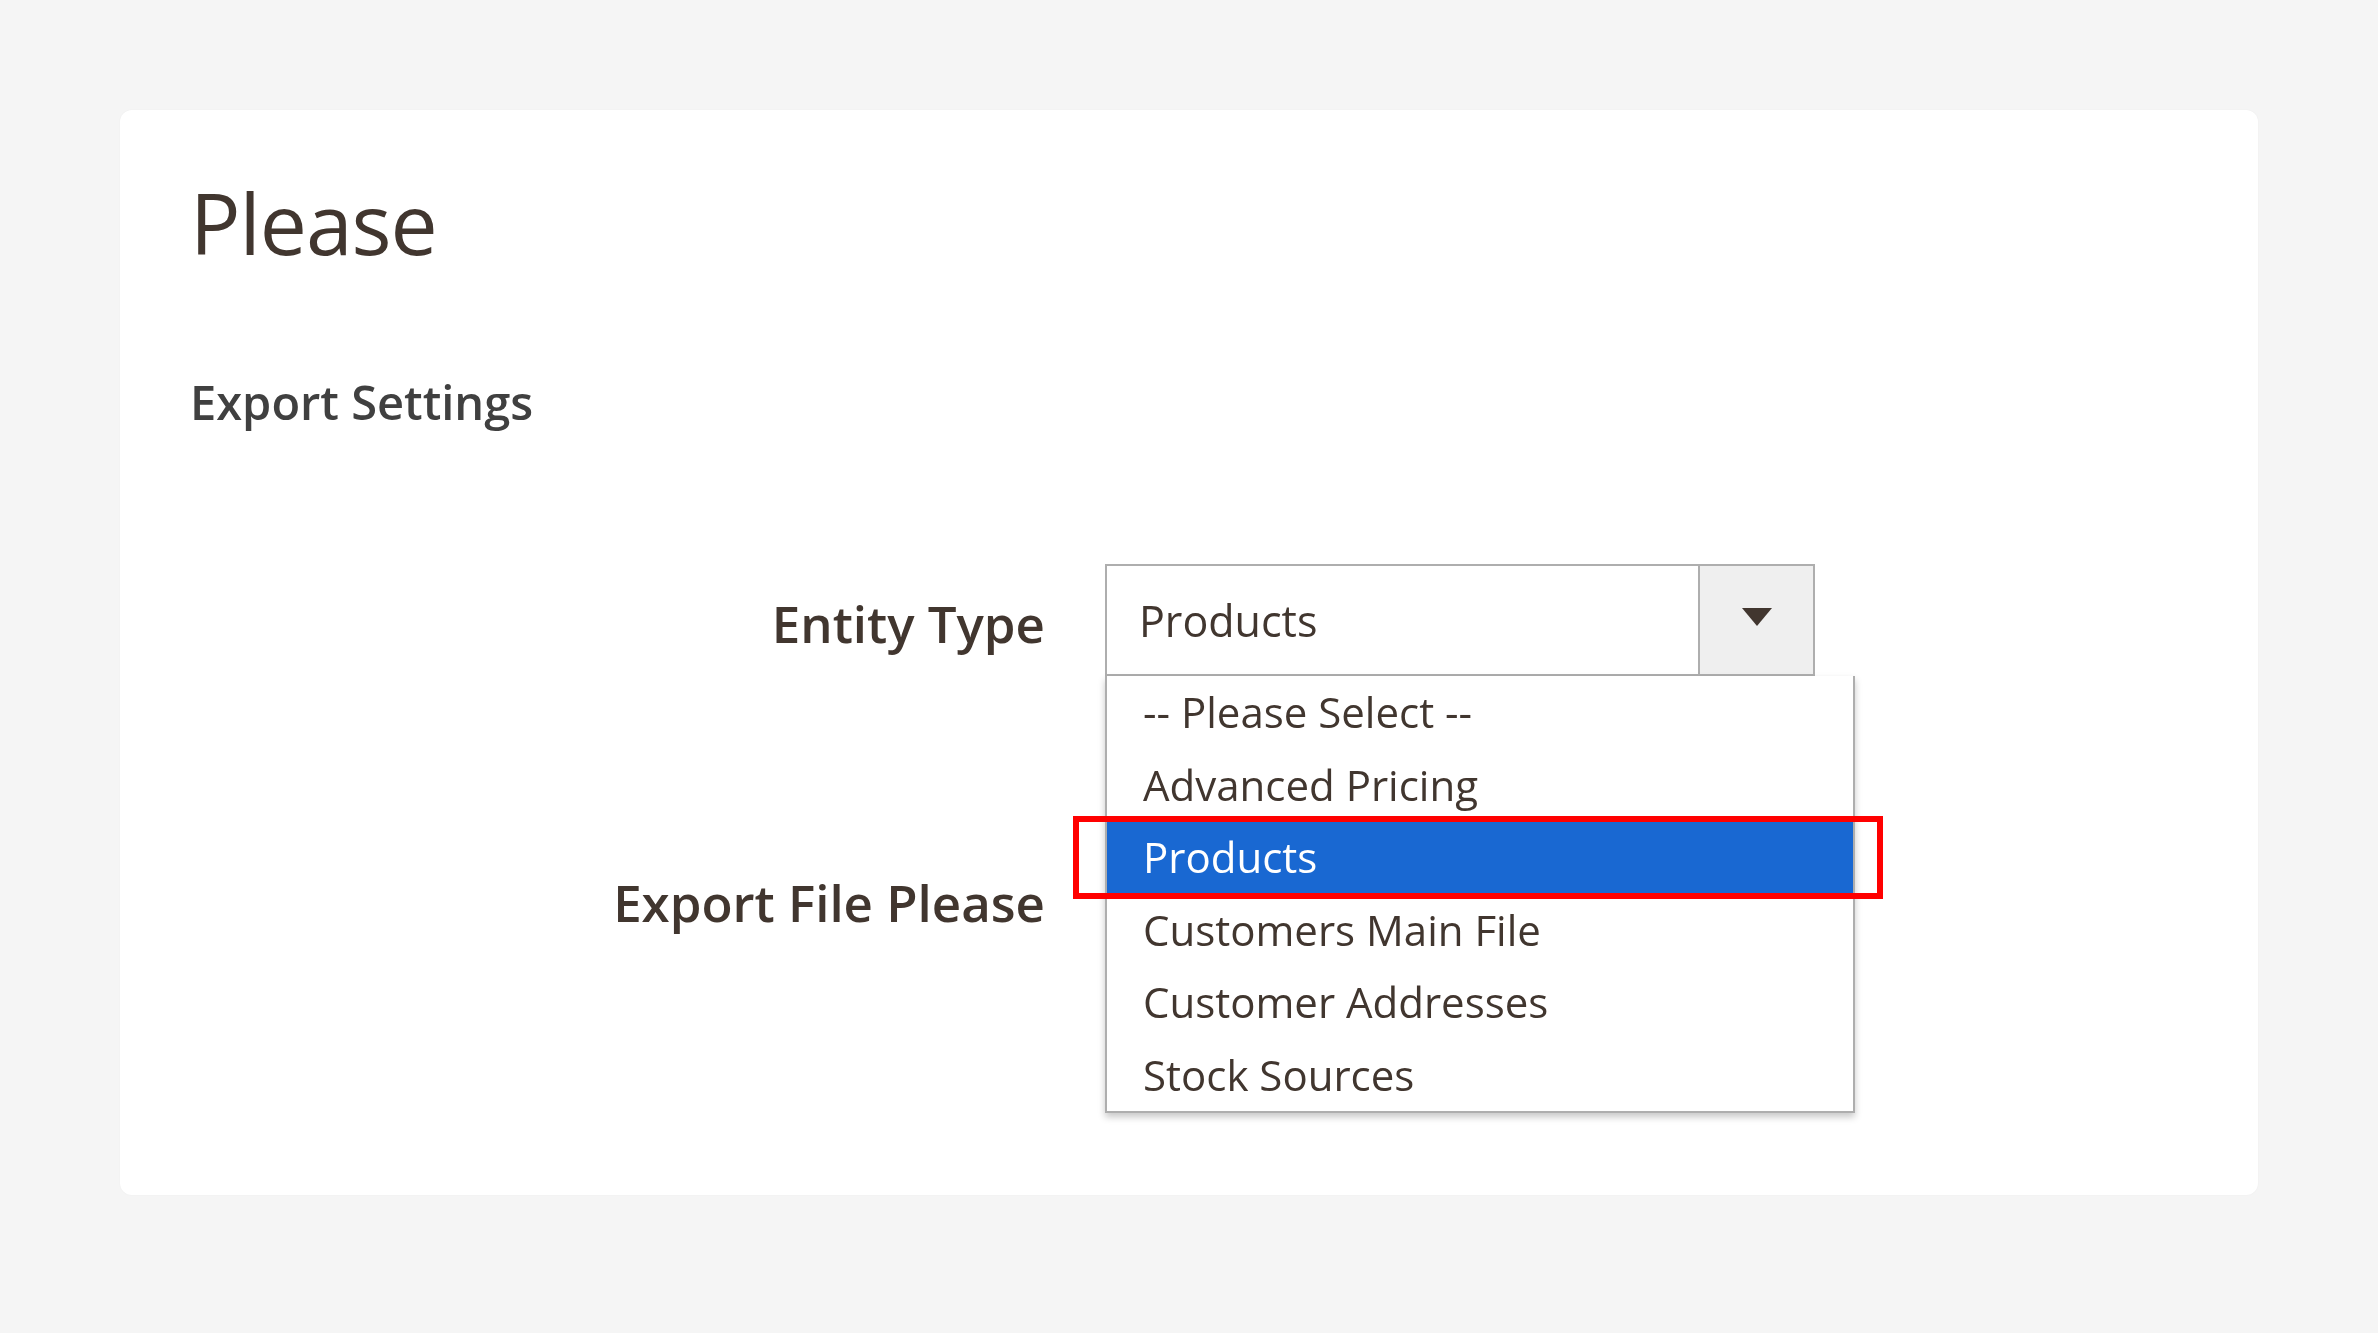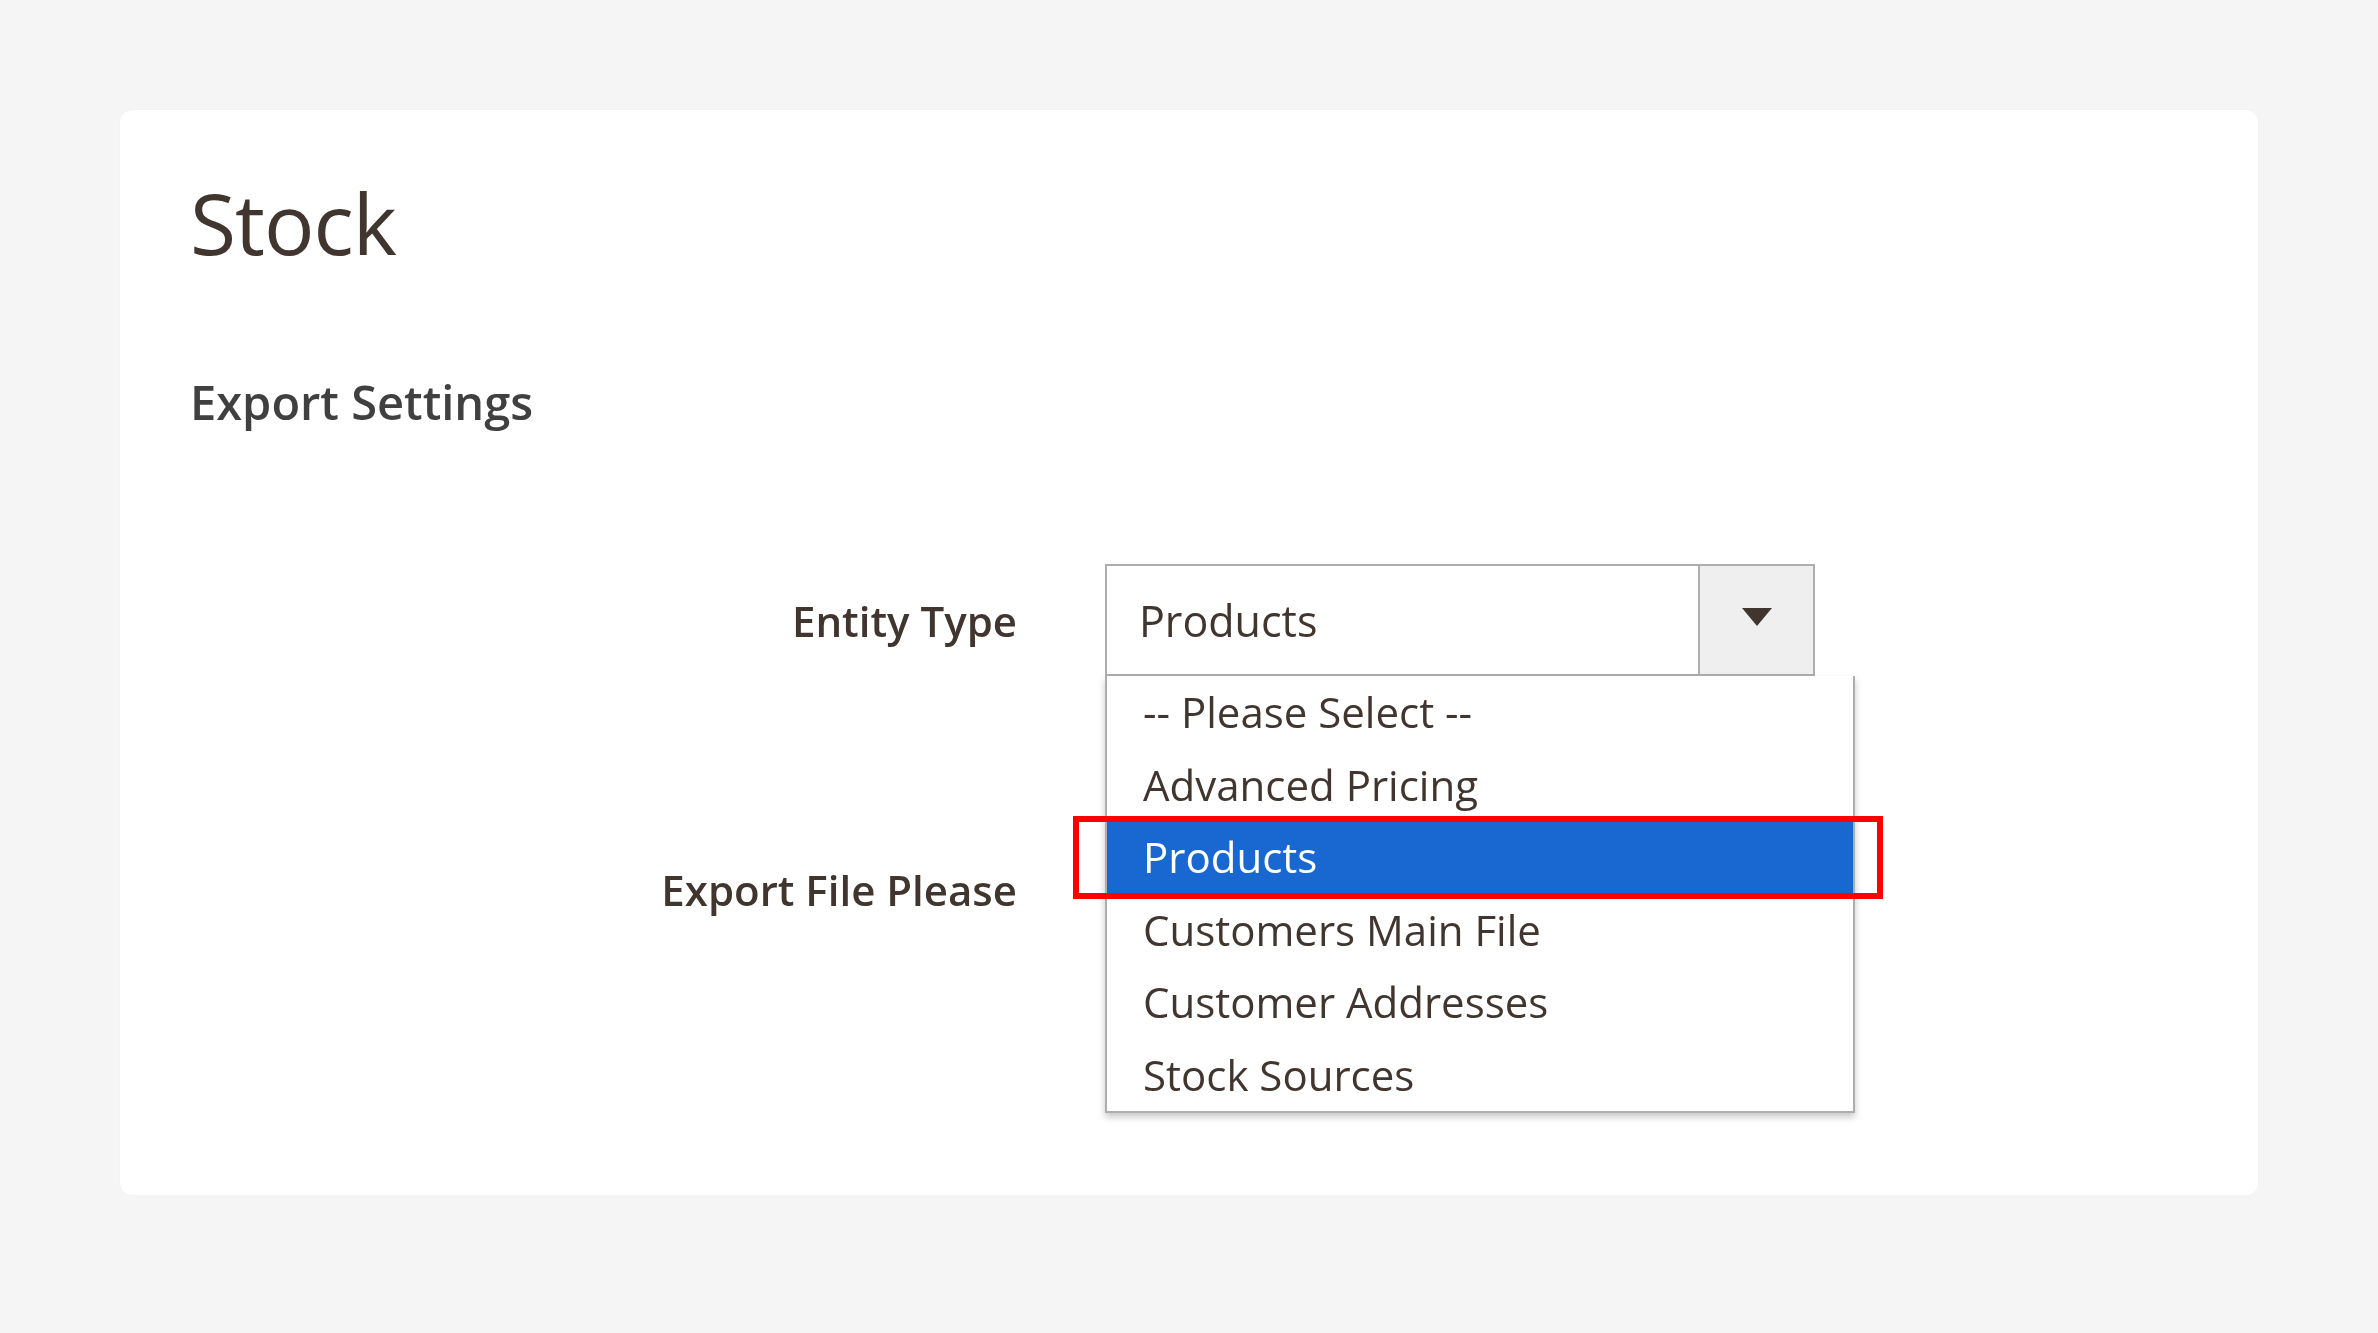--- a/index.html
+++ b/index.html
@@ -40,24 +40,25 @@
     flex-direction: column;
     gap: 185px;
   }
   .form-row {
     display: flex;
     align-items: center;
   }
   .label {
     width: 915px;
     text-align: right;
-    font-size: 42px;
+    font-size: 51px;
     font-weight: 600;
     color: #41362f;
-    padding-right: 88px;
+    padding-right: 60px;
+    margin-top: 6px;
   }
   .select-wrapper {
     position: relative;
     border-radius: 22px;
   }
   .select-display {
     width: 710px;
     height: 112px;
     border: 2px solid #aeaeae;
     background: #ffffff;
@@ -114,21 +115,21 @@
     left: -34px;
     right: -30px;
     bottom: -5px;
     pointer-events: none;
   }
 </style>
 </head>
 <body>
 
 <div class="card">
-  <h1 class="page-title">Stock</h1>
+  <h1 class="page-title">Please</h1>
   <h2 class="section-title">Export Settings</h2>
 
   <div class="form-rows">
 
     <div class="form-row">
       <div class="label">Entity Type</div>
       <div class="select-wrapper">
         <div class="select-display">
           <span class="select-value">Products</span>
           <div class="select-btn">

